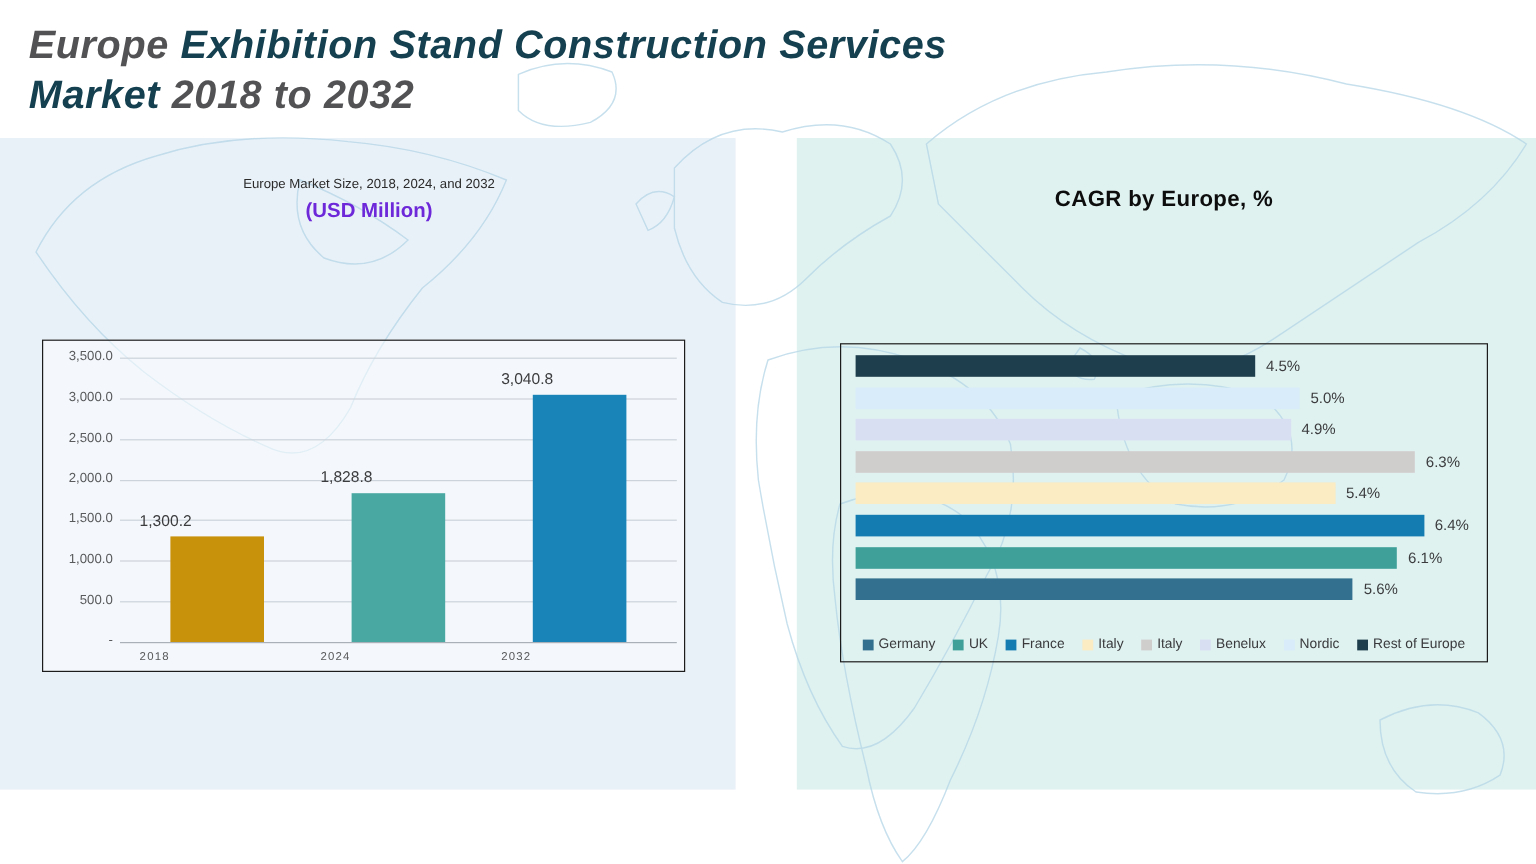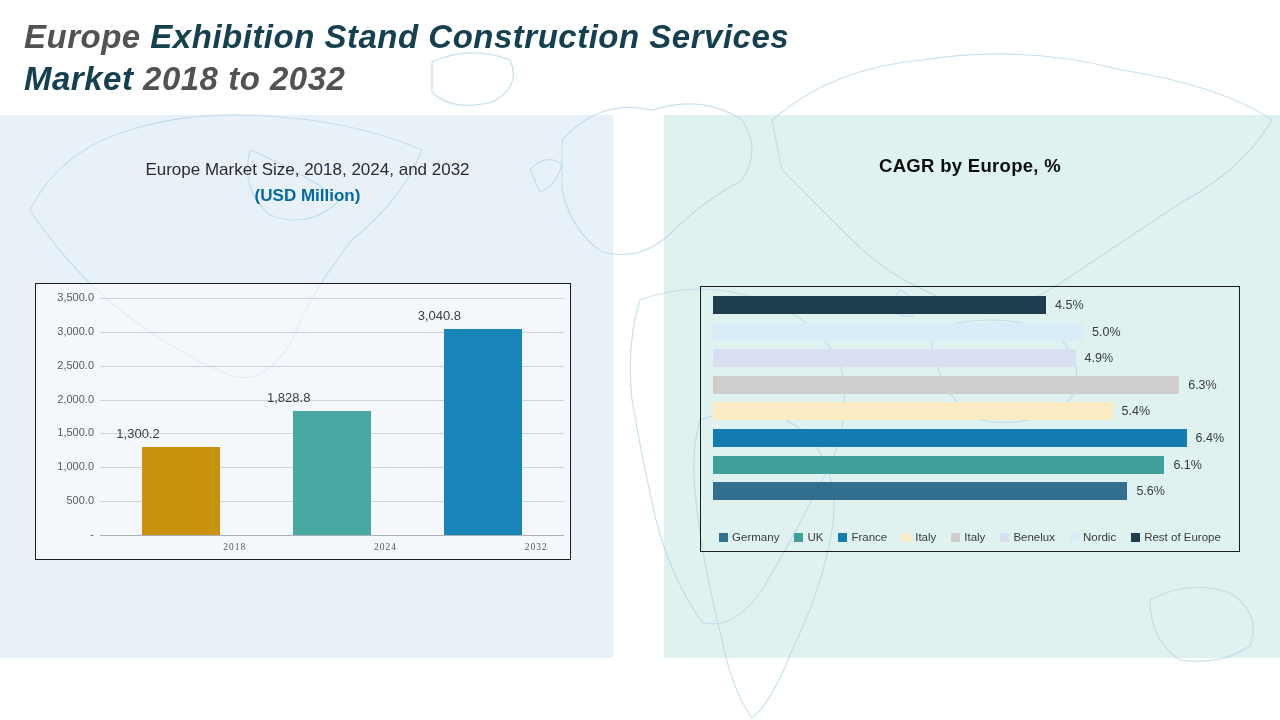--- a/index.html
+++ b/index.html
@@ -32,31 +32,31 @@
   #logo-tail { position:absolute; left:2px; top:27px; width:10px; height:10px; background:#2e7f96;
                clip-path:polygon(0 100%, 100% 20%, 35% 0); }
   #logo-text { margin-left:8px; }
   #logo-brand { font-size:21px; line-height:1.05; }
   #logo-brand .b1 { color:#2f9ab8; }
   #logo-brand .b2 { color:#6d6e71; }
   #logo-tagline { font-size:7px; letter-spacing:1.6px; color:#8a8d90; margin-top:3px; }
 
   
   #ms-title { position:absolute; left:40px; top:148px; width:535px; text-align:center; color:#2b2b2b; }
-  #ms-title .l1 { font-size:17px;margin-top:12px; }
-  #ms-title .l2 { font-size:17px; font-weight:bold; color:#0369a1; margin-top:6px; }
+  #ms-title .l1 { font-size:11px; }
+  #ms-title .l2 { font-size:17px; font-weight:bold; color:#6d28d9; margin-top:6px; }
   #ms-chart { position:absolute; left:35px; top:283px; width:536px; height:277px;
               border:1px solid #1c1c1c; background:rgba(255,255,255,0.5); }
   .gridline { position:absolute; height:1px; background:#cdd3da; left:64px; right:6px; }
   .gridline.zero { background:#a9b0b8; }
   .ytick { position:absolute; width:56px; text-align:right; font-size:11px; color:#595a5c; }
   .cbar { position:absolute; }
   .cbar-value { position:absolute; width:130px; font-size:13px; color:#3c3c3e; }
-  .cbar-xlabel { position:absolute; width:130px; text-align:right; font-size:9.5px;
-                 letter-spacing:1px; color:#58595b;font-family:Liberation Serif, serif; }
+  .cbar-xlabel { position:absolute; width:130px; text-align:left; font-size:9.5px;
+                 letter-spacing:1px; color:#58595b; }
 
   
   #cagr-title { position:absolute; left:700px; top:155px; width:540px; text-align:center;
                 font-size:18.5px; font-weight:bold; color:#0d0d0d; letter-spacing:0.3px; }
   #cagr-chart { position:absolute; left:700px; top:286px; width:540px; height:266px;
                 border:1px solid #1c1c1c; }
   .hbar { position:absolute; left:12px; height:18px; }
   .hbar-label { position:absolute; font-size:12.5px; color:#3c3c3e; }
   #cagr-legend { position:absolute; left:0; right:0; bottom:8px; display:flex;
                  justify-content:center; align-items:center; gap:15px; }

